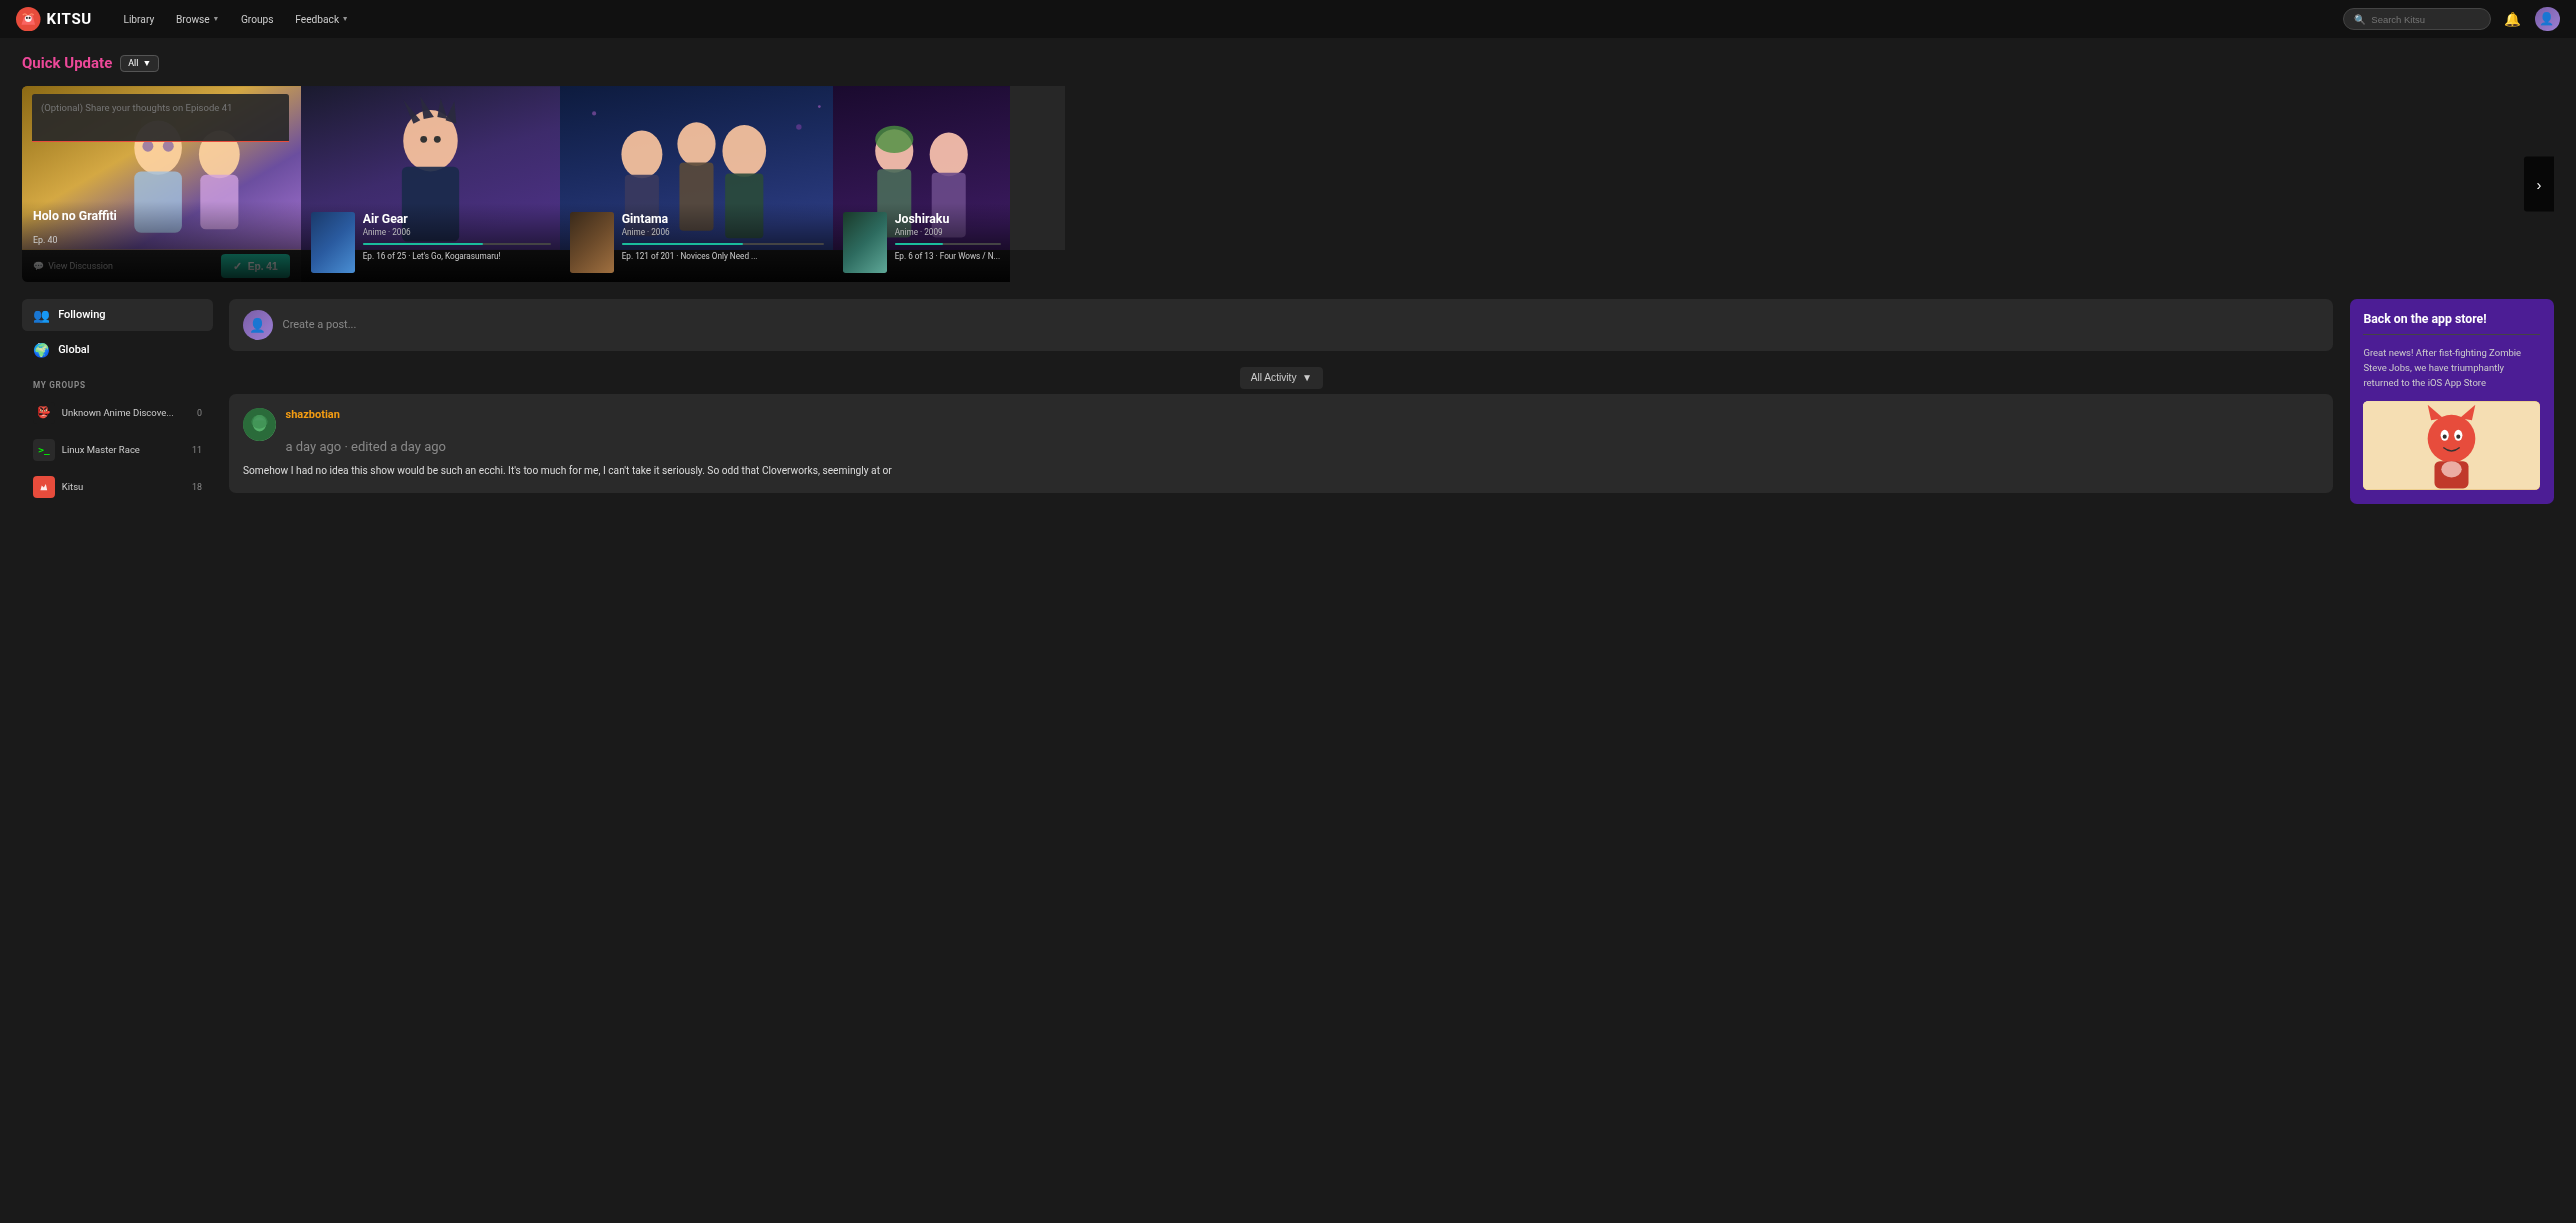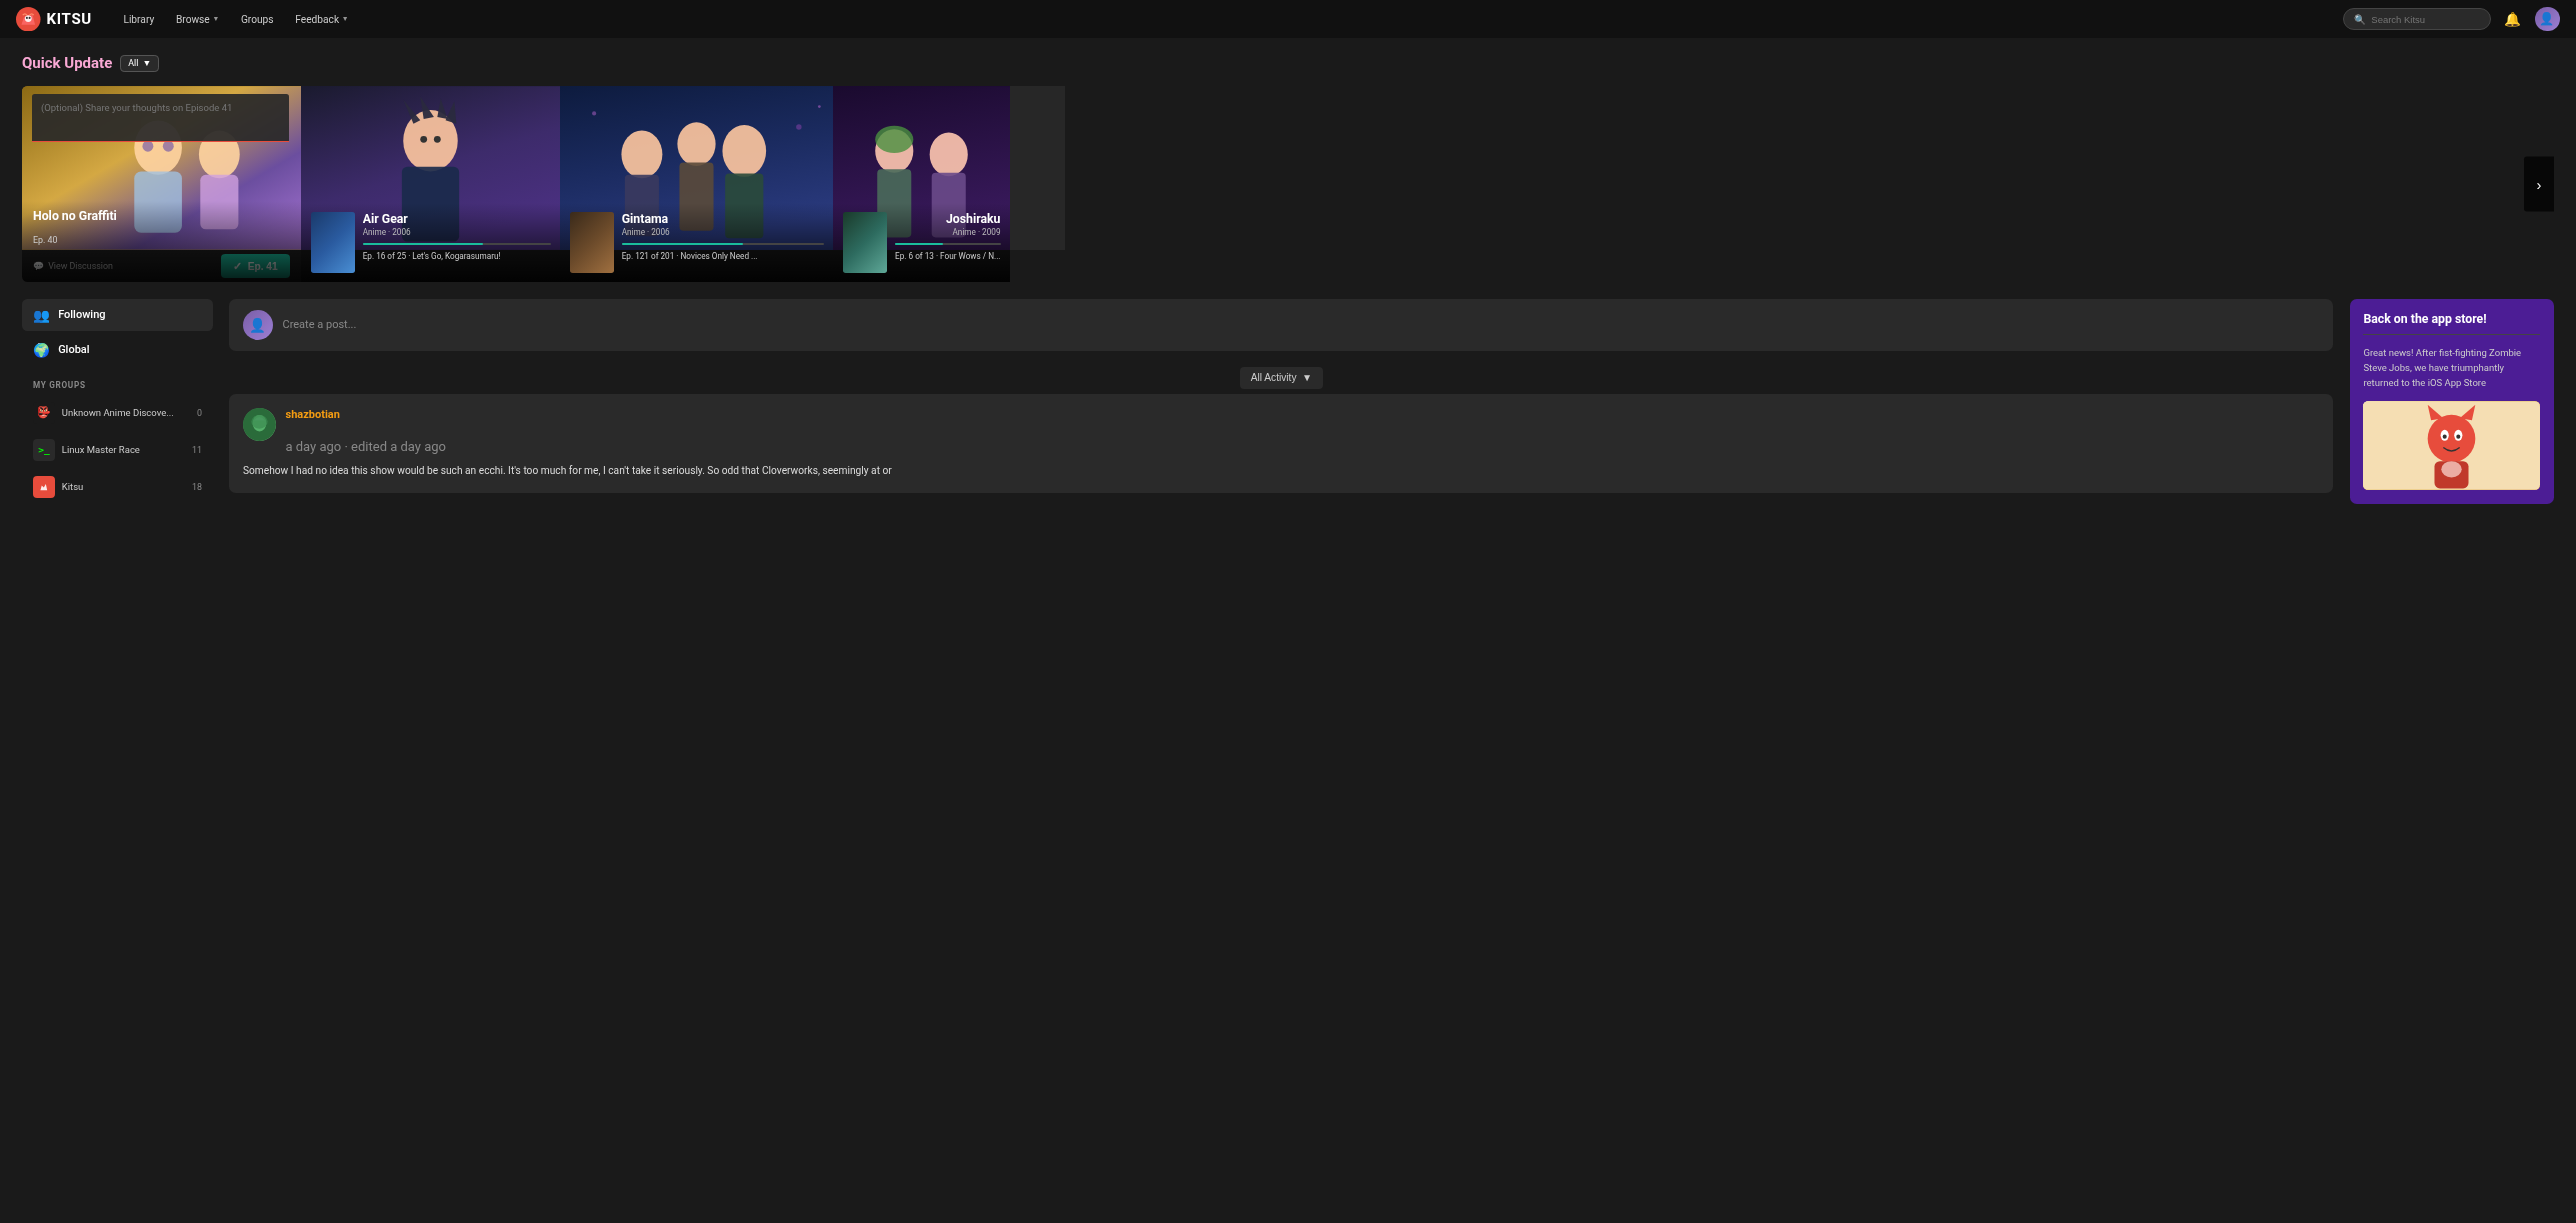--- a/index.html
+++ b/index.html
@@ -103,21 +103,21 @@
     }
     .quick-update-header {
       display: flex;
       align-items: center;
       gap: 8.2px;
       margin-bottom: 13.6px;
     }
     .quick-update-title {
       font-size: 15px;
       font-weight: 700;
-      color: #f9a8d4;
+      color: #ec4899;
     }
     .all-dropdown {
       background: #2a2a2a;
       border: 0.7px solid #555;
       border-radius: 4.1px;
       color: #fff;
       font-size: 8.9px;
       padding: 2.7px 6.8px;
       cursor: pointer;
       display: flex;
@@ -639,21 +639,21 @@
             <div class="anime-info-meta">Anime · 2006</div>
             <div class="progress-bar-wrapper">
               <div class="progress-bar-fill" style="width:60%"></div>
             </div>
             <div class="anime-info-ep">Ep. 121 of 201 · Novices Only Need ...</div>
           </div>
         </div>
       </div>
     </div>
 
-    <div style="flex:0 0 177px; position:relative; overflow:hidden;text-align:right;">
+    <div style="flex:0 0 177px; position:relative; overflow:hidden;">
       <div class="char-joshi" style="height:164px;">
         <svg width="177" height="164" viewBox="0 0 260 240">
           <defs>
             <linearGradient id="jr-grad" x1="0" y1="0" x2="0.2" y2="1">
               <stop offset="0%" stop-color="#1a0a2e"></stop>
               <stop offset="100%" stop-color="#3a1a5e"></stop>
             </linearGradient>
           </defs>
           <rect width="260" height="240" fill="url(#jr-grad)"></rect>
 

